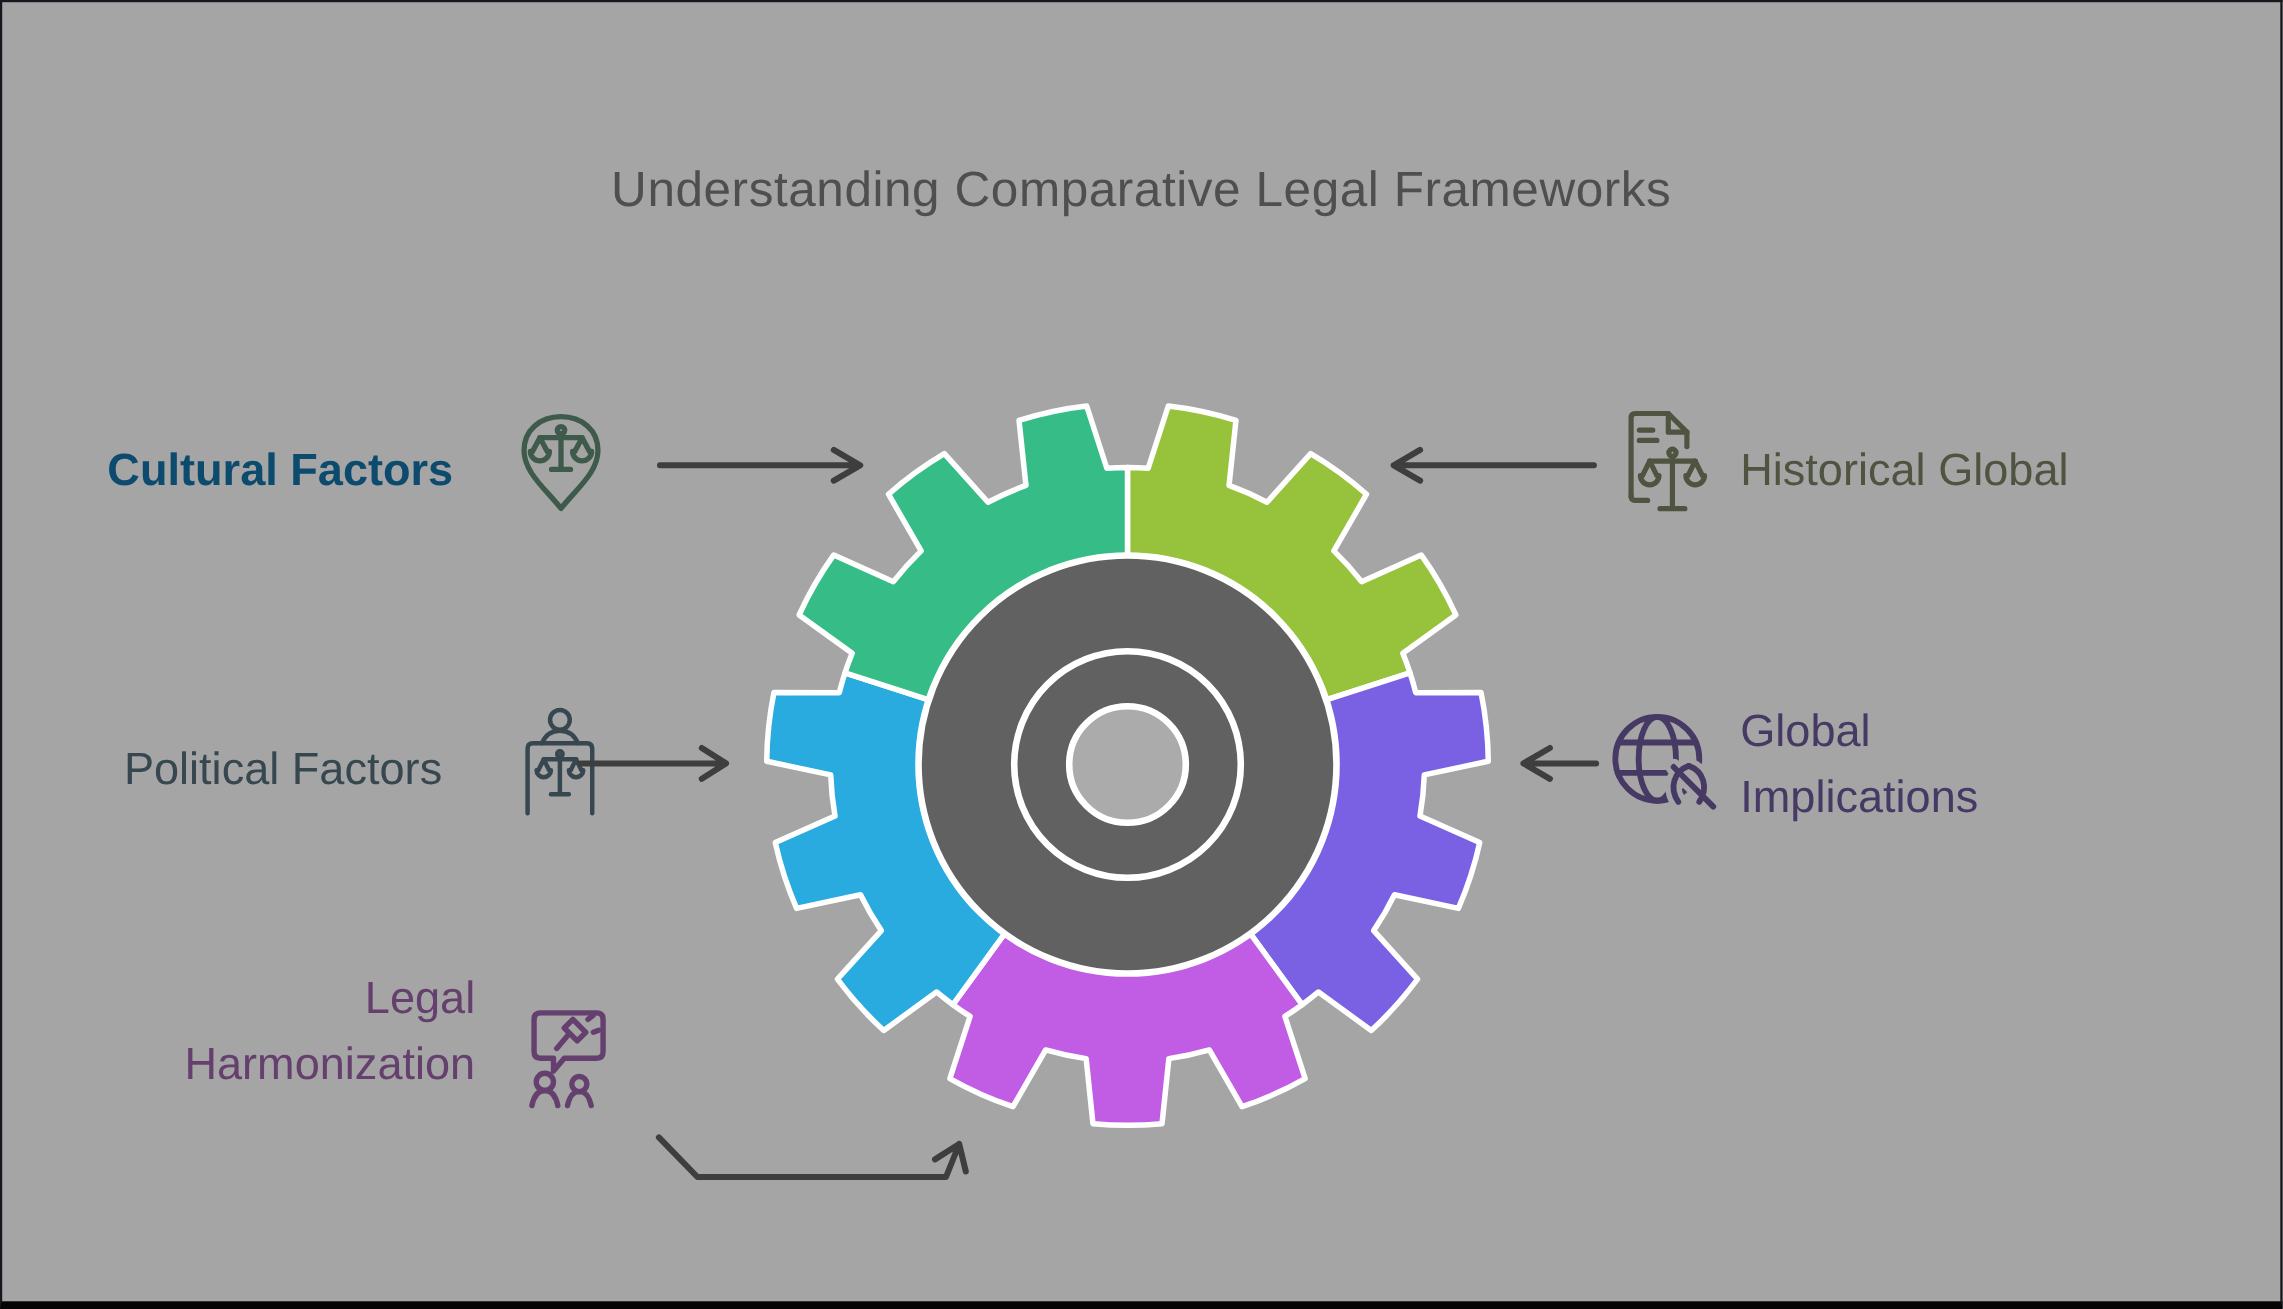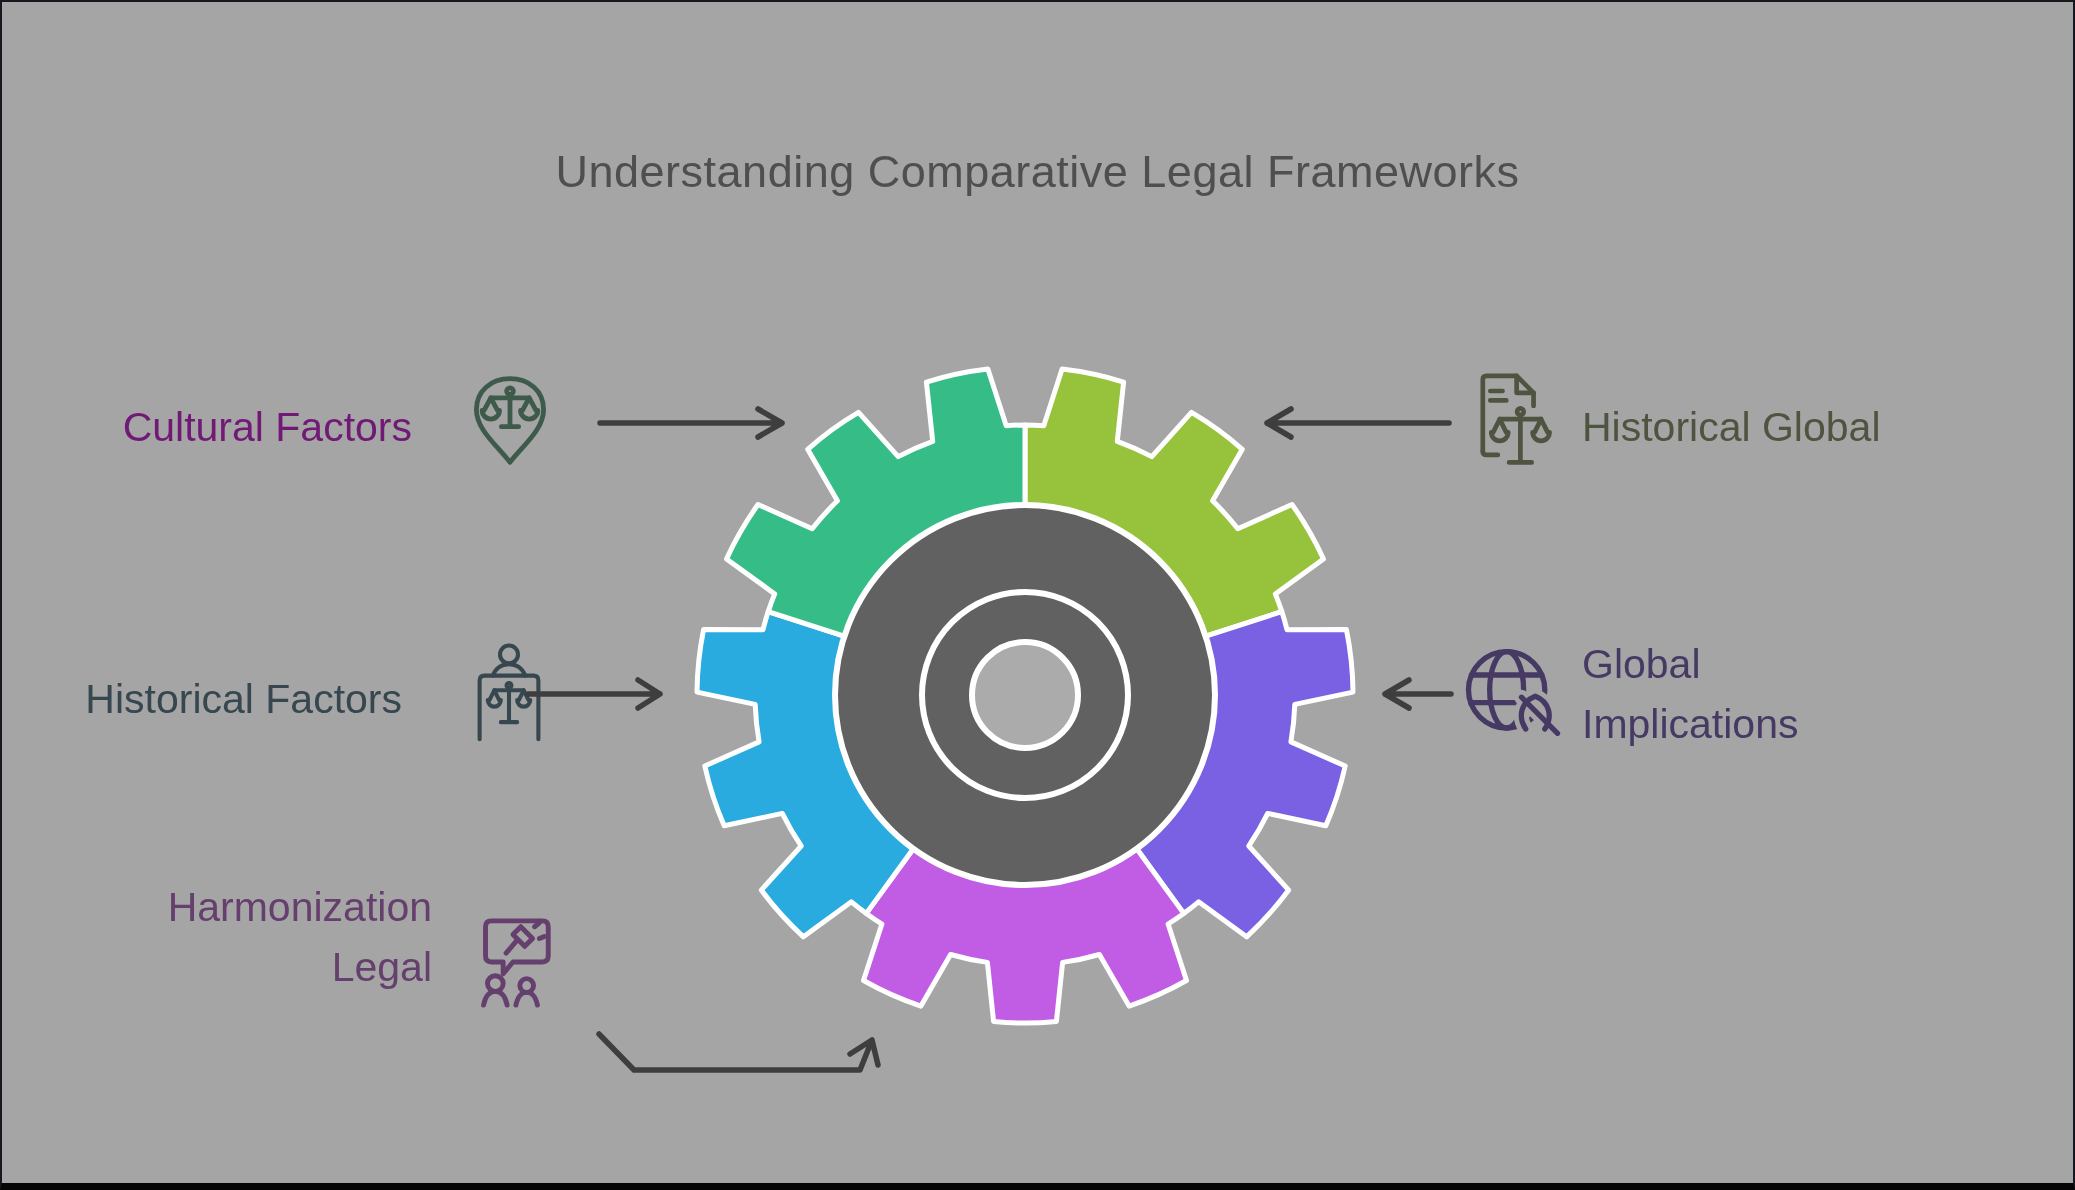--- a/index.html
+++ b/index.html
@@ -37,21 +37,21 @@
       <path d="M0.0 -270.0 A270 270 0 0 1 18.8 -269.3 L37.1 -325.9 A328 328 0 0 1 98.6 -312.8 L92.3 -253.7 A270 270 0 0 1 126.8 -238.4 L166.5 -282.6 A328 328 0 0 1 217.3 -245.7 L187.6 -194.2 A270 270 0 0 1 212.8 -166.2 L267.0 -190.5 A328 328 0 0 1 298.5 -136.0 L250.3 -101.1 A270 270 0 0 1 256.8 -83.4 L177.8 -57.8 A187 187 0 0 0 0.0 -187.0 Z" fill="#96c23c" stroke="#ffffff" stroke-width="5" stroke-linejoin="round"></path>
       <path d="M256.8 -83.4 A270 270 0 0 1 262.0 -65.3 L321.4 -65.4 A328 328 0 0 1 328.0 -2.9 L269.8 9.4 A270 270 0 0 1 265.9 46.9 L320.2 71.0 A328 328 0 0 1 300.8 130.8 L242.7 118.4 A270 270 0 0 1 223.8 151.0 L263.7 195.1 A328 328 0 0 1 221.6 241.8 L173.6 206.8 A270 270 0 0 1 158.7 218.4 L109.9 151.3 A187 187 0 0 0 177.8 -57.8 Z" fill="#7a61e4" stroke="#ffffff" stroke-width="5" stroke-linejoin="round"></path>
       <path d="M158.7 218.4 A270 270 0 0 1 143.1 229.0 L161.5 285.5 A328 328 0 0 1 104.1 311.1 L74.4 259.5 A270 270 0 0 1 37.6 267.4 L31.4 326.5 A328 328 0 0 1 -31.4 326.5 L-37.6 267.4 A270 270 0 0 1 -74.4 259.5 L-104.1 311.1 A328 328 0 0 1 -161.5 285.5 L-143.1 229.0 A270 270 0 0 1 -158.7 218.4 L-109.9 151.3 A187 187 0 0 0 109.9 151.3 Z" fill="#c05de4" stroke="#ffffff" stroke-width="5" stroke-linejoin="round"></path>
       <path d="M-158.7 218.4 A270 270 0 0 1 -173.6 206.8 L-221.6 241.8 A328 328 0 0 1 -263.7 195.1 L-223.8 151.0 A270 270 0 0 1 -242.7 118.4 L-300.8 130.8 A328 328 0 0 1 -320.2 71.0 L-265.9 46.9 A270 270 0 0 1 -269.8 9.4 L-328.0 -2.9 A328 328 0 0 1 -321.4 -65.4 L-262.0 -65.3 A270 270 0 0 1 -256.8 -83.4 L-177.8 -57.8 A187 187 0 0 0 -109.9 151.3 Z" fill="#29abdf" stroke="#ffffff" stroke-width="5" stroke-linejoin="round"></path>
       <path d="M-256.8 -83.4 A270 270 0 0 1 -250.3 -101.1 L-298.5 -136.0 A328 328 0 0 1 -267.0 -190.5 L-212.8 -166.2 A270 270 0 0 1 -187.6 -194.2 L-217.3 -245.7 A328 328 0 0 1 -166.5 -282.6 L-126.8 -238.4 A270 270 0 0 1 -92.3 -253.7 L-98.6 -312.8 A328 328 0 0 1 -37.1 -325.9 L-18.8 -269.3 A270 270 0 0 1 -0.0 -270.0 L-0.0 -187.0 A187 187 0 0 0 -177.8 -57.8 Z" fill="#36bd87" stroke="#ffffff" stroke-width="5" stroke-linejoin="round"></path>
       <circle cx="0" cy="0" r="190" fill="#616161" stroke="#ffffff" stroke-width="6"></circle>
       <circle cx="0" cy="0" r="103" fill="none" stroke="#ffffff" stroke-width="6"></circle>
       <circle cx="0" cy="0" r="53" fill="#ababab" stroke="#ffffff" stroke-width="6"></circle>
     </svg>
 
-  <div class="label right" style="left: 40px; top: 395px; width: 370px; color: #701a75;">
+  <div class="label right" style="left: 40px; top: 395px; width: 370px; color: #0c4a6e; font-weight: bold;">
     <span>Cultural Factors</span>
   </div>
   <div class="icon" style="left: 460px; top: 370px; width: 96px; height: 96px; color: rgb(62, 90, 75);">
     <svg viewBox="0 0 100 100">
       <path d="M50 94 C36 76 15 60 15 39 C15 20 30 7 50 7 C70 7 85 20 85 39 C85 60 64 76 50 94 Z"></path>
       <circle cx="50" cy="20" r="3.5"></circle>
       <path d="M30 27 H70 M50 23 V55 M41 57 H59"></path>
       <path d="M30 27 L23 40 M30 27 L37 40 M21 40 A9 9 0 0 0 39 40"></path>
       <path d="M70 27 L63 40 M70 27 L77 40 M61 40 A9 9 0 0 0 79 40"></path>
     </svg>
@@ -74,21 +74,21 @@
     </svg>
   </div>
   <div class="label" style="left: 1580px; top: 395px; width: 500px; color: rgb(78, 84, 64);">
     <span>Historical Global</span>
   </div>
   <svg class="arrow" style="left:1253px; top:399px; width:206px; height:44px;" viewBox="0 0 206 44">
     <path d="M12 22 H194 M36 8 L12 22 M12 22 L36 36"></path>
   </svg>
 
   <div class="label right" style="left: 30px; top: 667px; width: 370px; color: rgb(55, 71, 79);">
-    <span>Historical Factors</span>
+    <span>Political Factors</span>
   </div>
   <div class="icon" style="left: 466px; top: 641px; width: 82px; height: 102px; color: rgb(55, 71, 79);">
     <svg viewBox="0 0 100 125">
       <circle cx="50" cy="14" r="11"></circle>
       <path d="M30 40 C34 30 42 26 50 26 C58 26 66 30 70 40"></path>
       <path d="M14 118 L14 46 Q14 40 20 40 L80 40 Q86 40 86 46 L86 118"></path>
       <circle cx="50" cy="52" r="3"></circle>
       <path d="M32 58 H68 M50 55 V95 M40 97 H60"></path>
       <path d="M32 58 L26 70 M32 58 L38 70 M24 70 A8 8 0 0 0 40 70"></path>
       <path d="M68 58 L62 70 M68 58 L74 70 M60 70 A8 8 0 0 0 76 70"></path>
@@ -110,22 +110,22 @@
   </div>
   <div class="label" style="left: 1580px; top: 632px; width: 500px; color: rgb(70, 58, 100);">
     <div>Global</div>
     <div>Implications</div>
   </div>
   <svg class="arrow" style="left:1373px; top:670px; width:86px; height:44px;" viewBox="0 0 86 44">
     <path d="M12 22 H76 M34 8 L10 22 M10 22 L34 36"></path>
   </svg>
 
   <div class="label right" style="left: 50px; top: 875px; width: 380px; color: rgb(101, 63, 109);">
+    <div>Legal</div>
     <div>Harmonization</div>
-    <div>Legal</div>
   </div>
   <div class="icon" style="left: 460px; top: 908px; width: 98px; height: 104px; color: rgb(101, 63, 109);">
     <svg viewBox="0 0 100 100">
       <path d="M30 8 H82 Q88 8 88 14 V44 Q88 50 82 50 H52 L42 62 V50 H30 Q24 50 24 44 V14 Q24 8 30 8 Z"></path>
       <path d="M60 14 L72 26 L64 34 L52 22 Z"></path>
       <path d="M56 28 L45 41"></path>
       <path d="M74 14 L79 10 M79 26 L84 24"></path>
       <circle cx="34" cy="72" r="8"></circle>
       <path d="M22 94 C24 84 28 80 34 80 C40 80 44 84 46 94"></path>
       <circle cx="66" cy="74" r="7"></circle>

